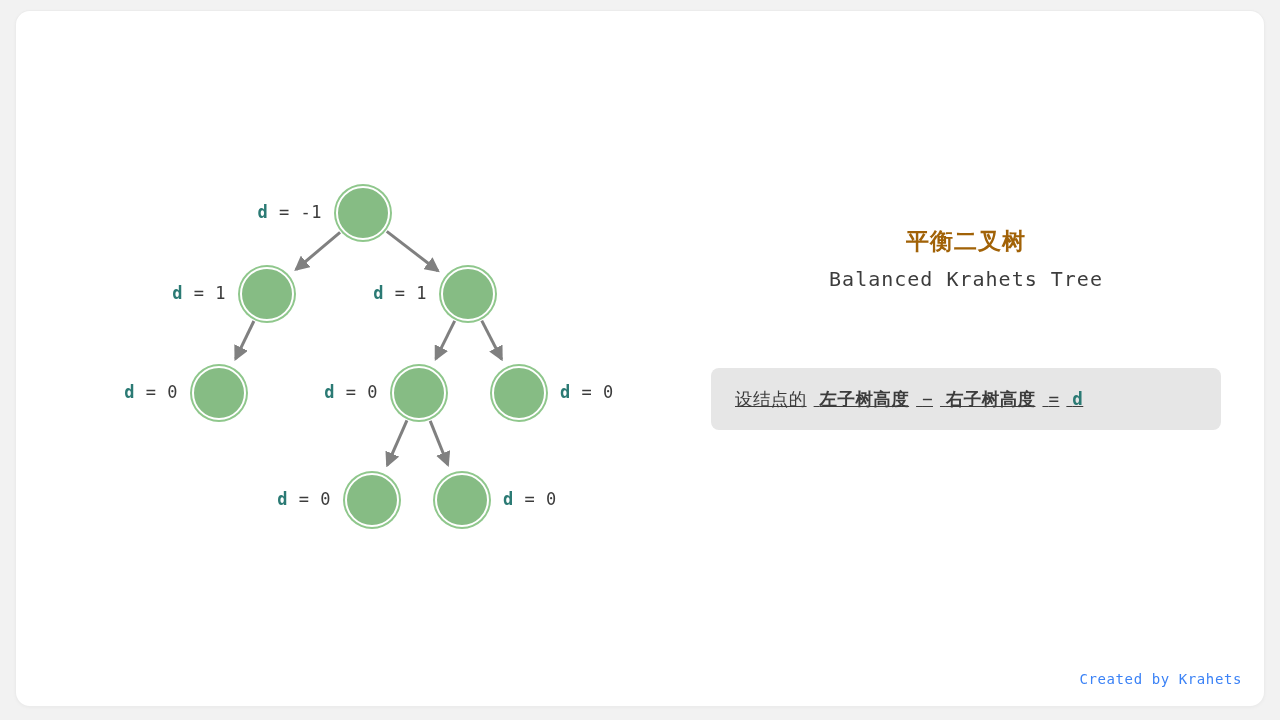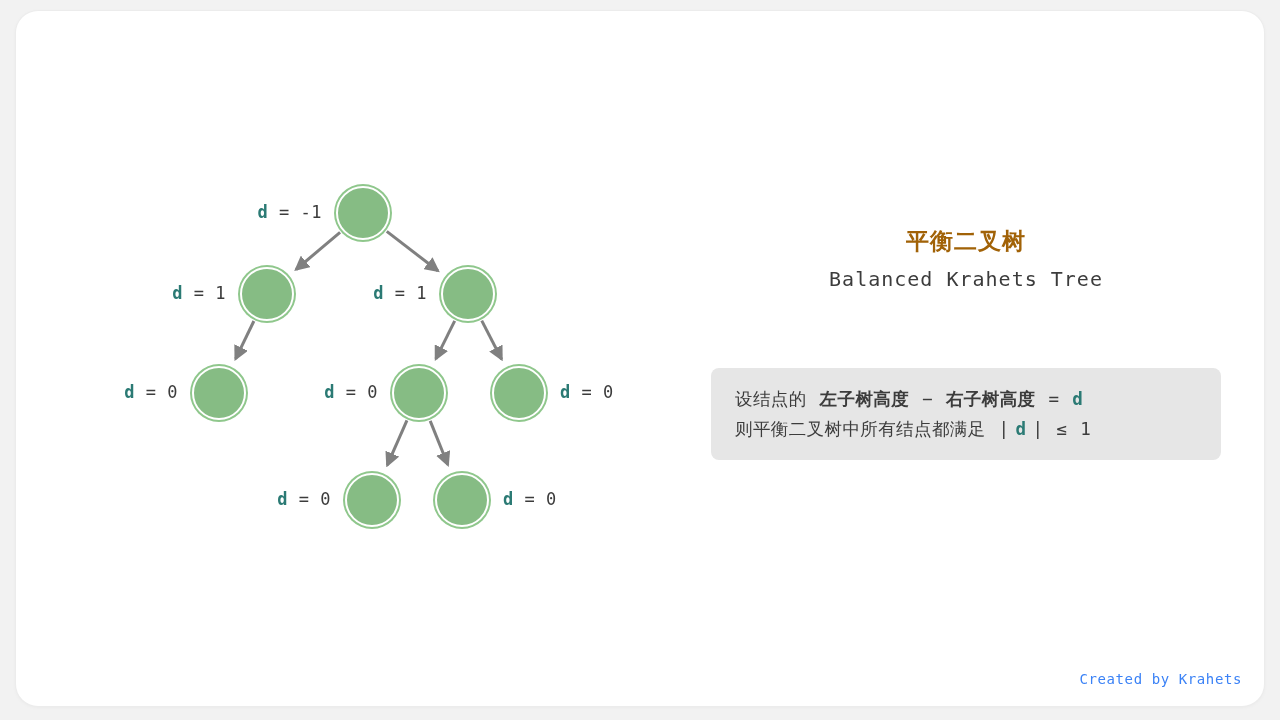--- a/index.html
+++ b/index.html
@@ -11,21 +11,21 @@
     font-family: "DejaVu Sans Mono", monospace;
     overflow: hidden;
   }
   #canvas {
     position: absolute;
     left: 16px;
     top: 11px;
     width: 1248px;
     height: 695px;
     background: #ffffff;
-    border-radius: 22px;
+    border-radius: 14px;
     box-shadow: 0 0 0 1px #ececec, 0 1px 4px rgba(0,0,0,0.05);
     overflow: hidden;
   }
 
   
   #tree-area {
     position: absolute;
     left: 0; top: 0;
     width: 700px;
     height: 695px;
@@ -101,20 +101,21 @@
     border-radius: 8px;
   }
   .info-line {
     font-family: "DejaVu Sans", sans-serif;
     font-size: 17.5px;
     color: #3c3c3c;
     padding-left: 24px;
     line-height: 30px;
     white-space: nowrap;
     letter-spacing: 0.4px;
+    text-decoration: underline;
   }
   .info-line .b { font-weight: bold; }
   .info-line .teal { color: #2b7a74; font-weight: bold; }
   .info-line .mono { font-family: "DejaVu Sans Mono", monospace; }
   .info-line .sp { display:inline-block; width:7px; }
 
   #credit {
     position: absolute;
     right: 22px;
     bottom: 19px;
@@ -180,26 +181,18 @@
 
       <div class="info-line">
         <span>设结点的</span><span class="sp"></span>
         <span class="b">左子树高度</span><span class="sp"></span>
         <span class="mono">−</span><span class="sp"></span>
         <span class="b">右子树高度</span><span class="sp"></span>
         <span class="mono">=</span><span class="sp"></span>
         <span class="teal mono">d</span>
       </div>
 
-      <div class="info-line">
-        <span>则平衡二叉树中所有结点都满足</span><span class="sp"></span>
-        <span class="mono">|</span>
-        <span class="teal mono">d</span>
-        <span class="mono">|</span><span class="sp"></span>
-        <span class="mono">≤</span><span class="sp"></span>
-        <span class="mono">1</span>
-      </div>
 
     </div>
   </div>
 
   <div id="credit">Created by Krahets</div>
 </div>
 
 </body></html>

